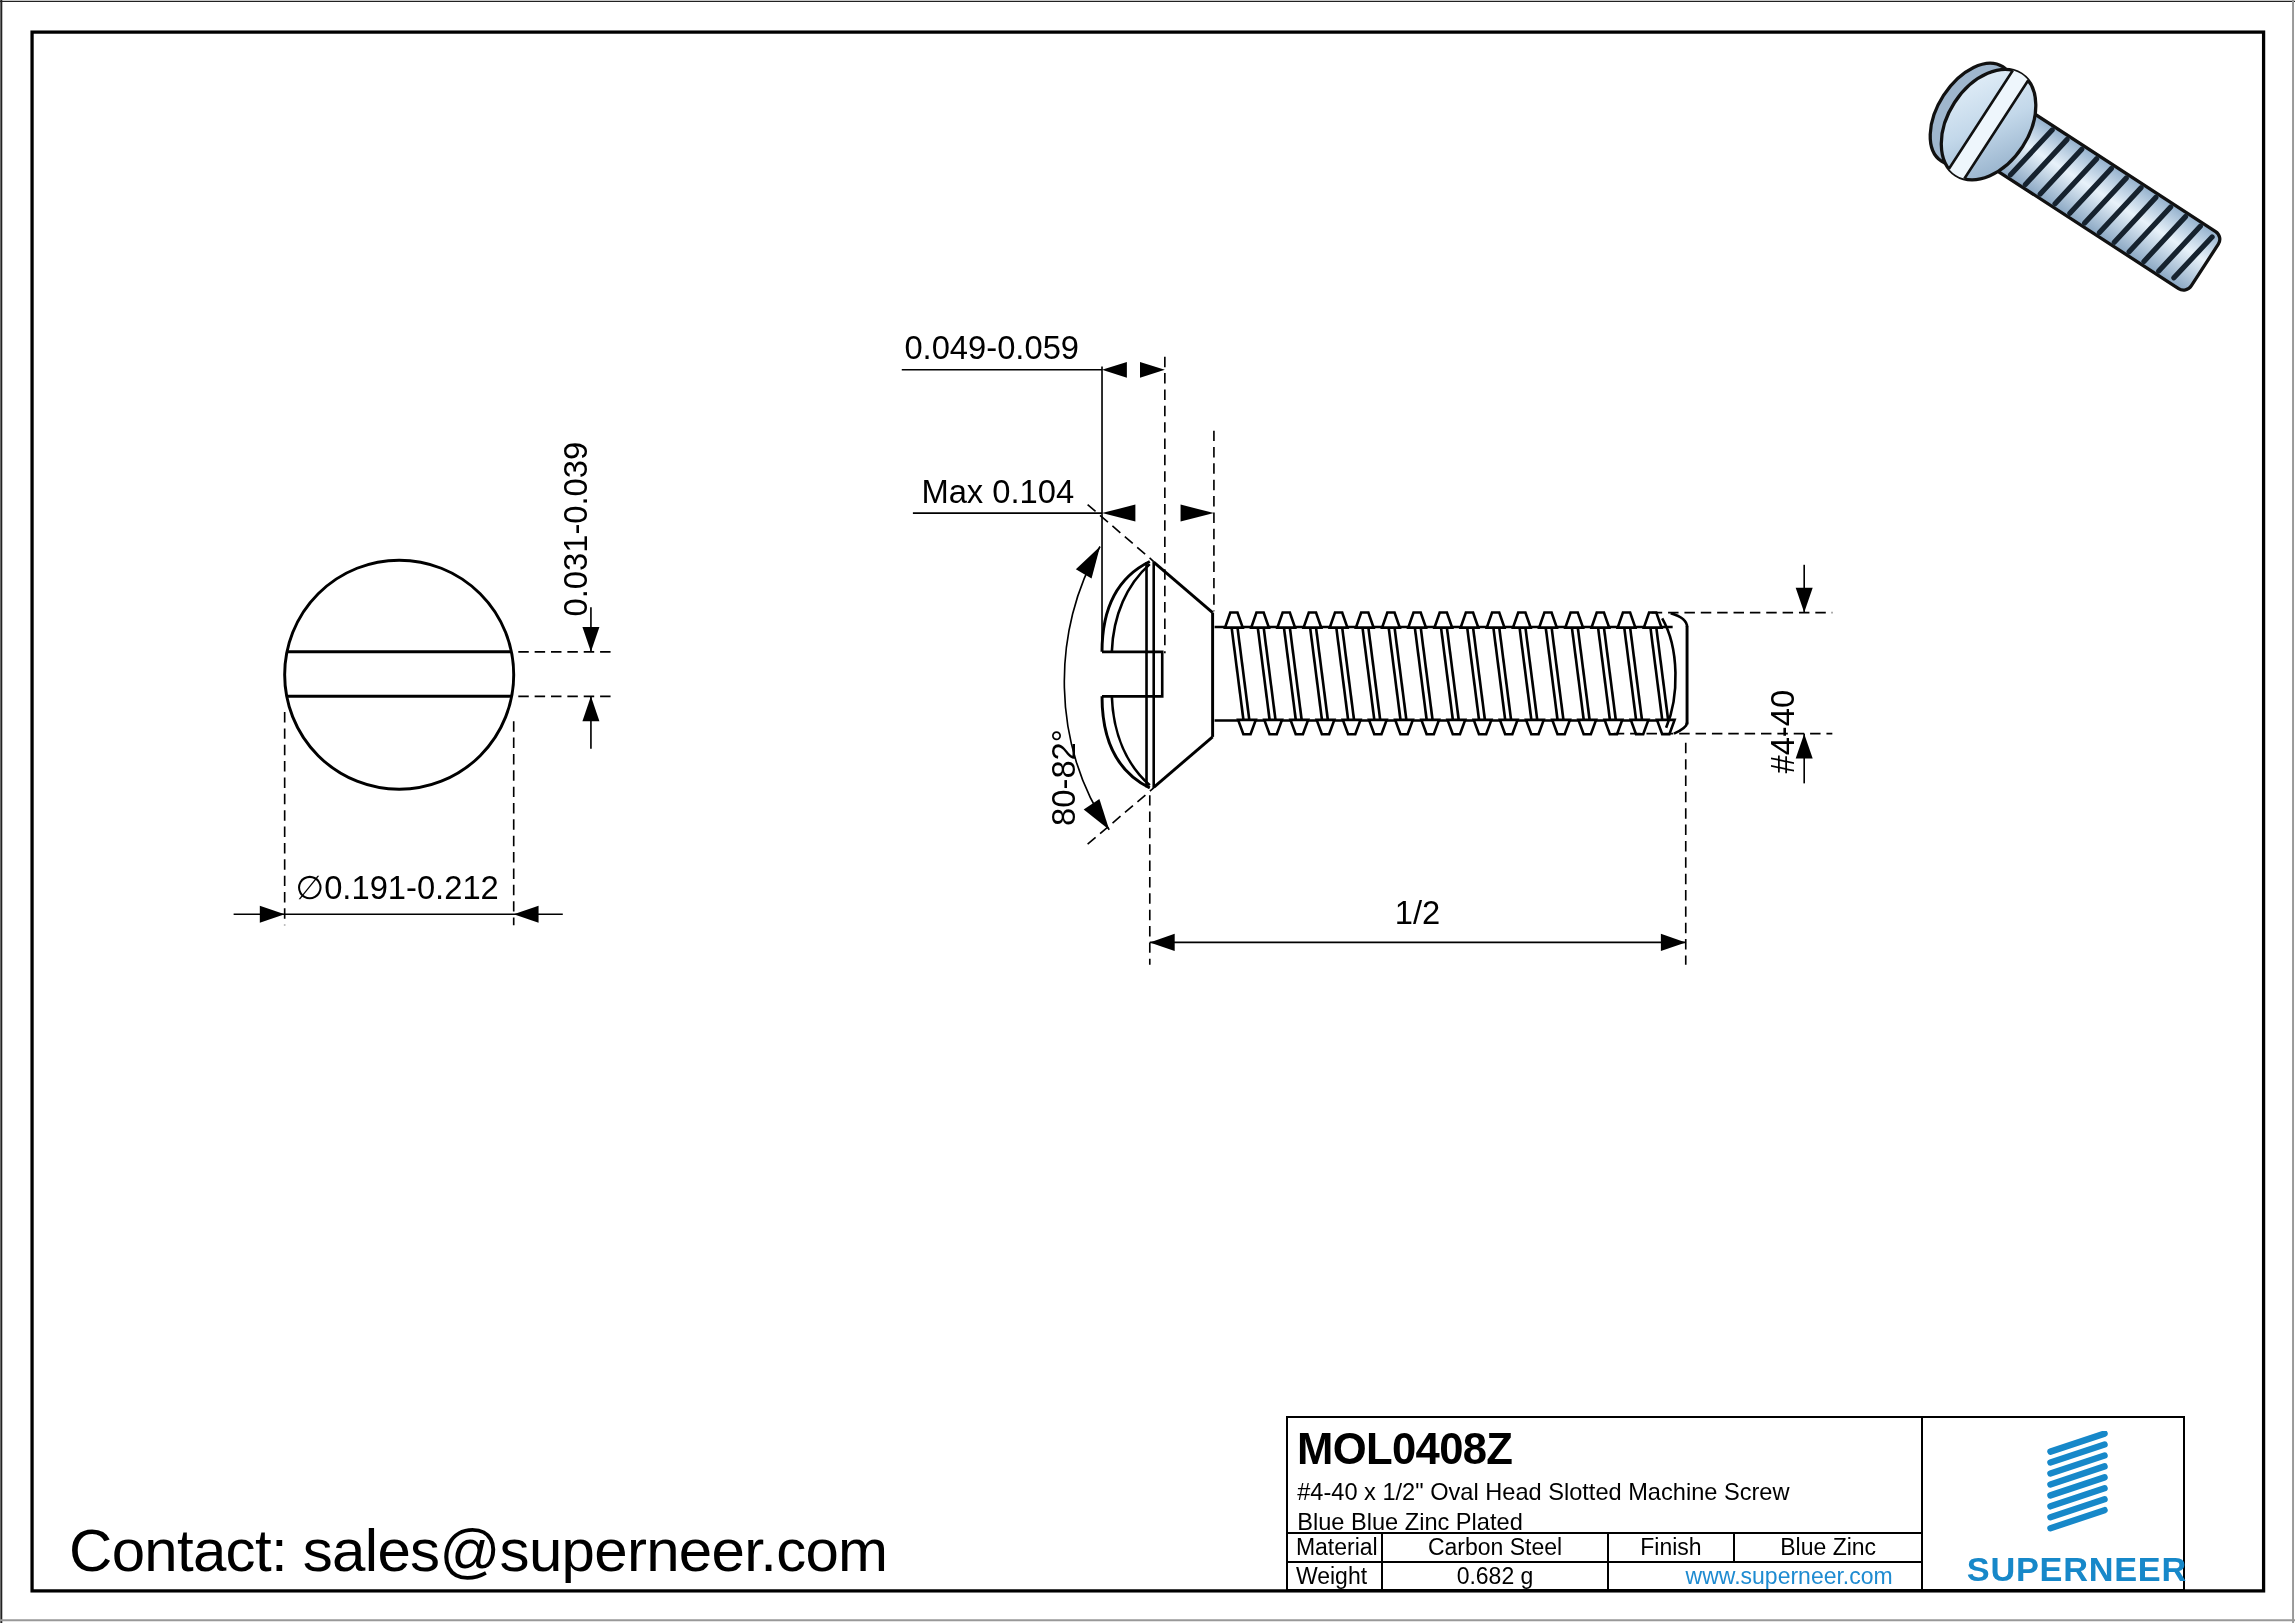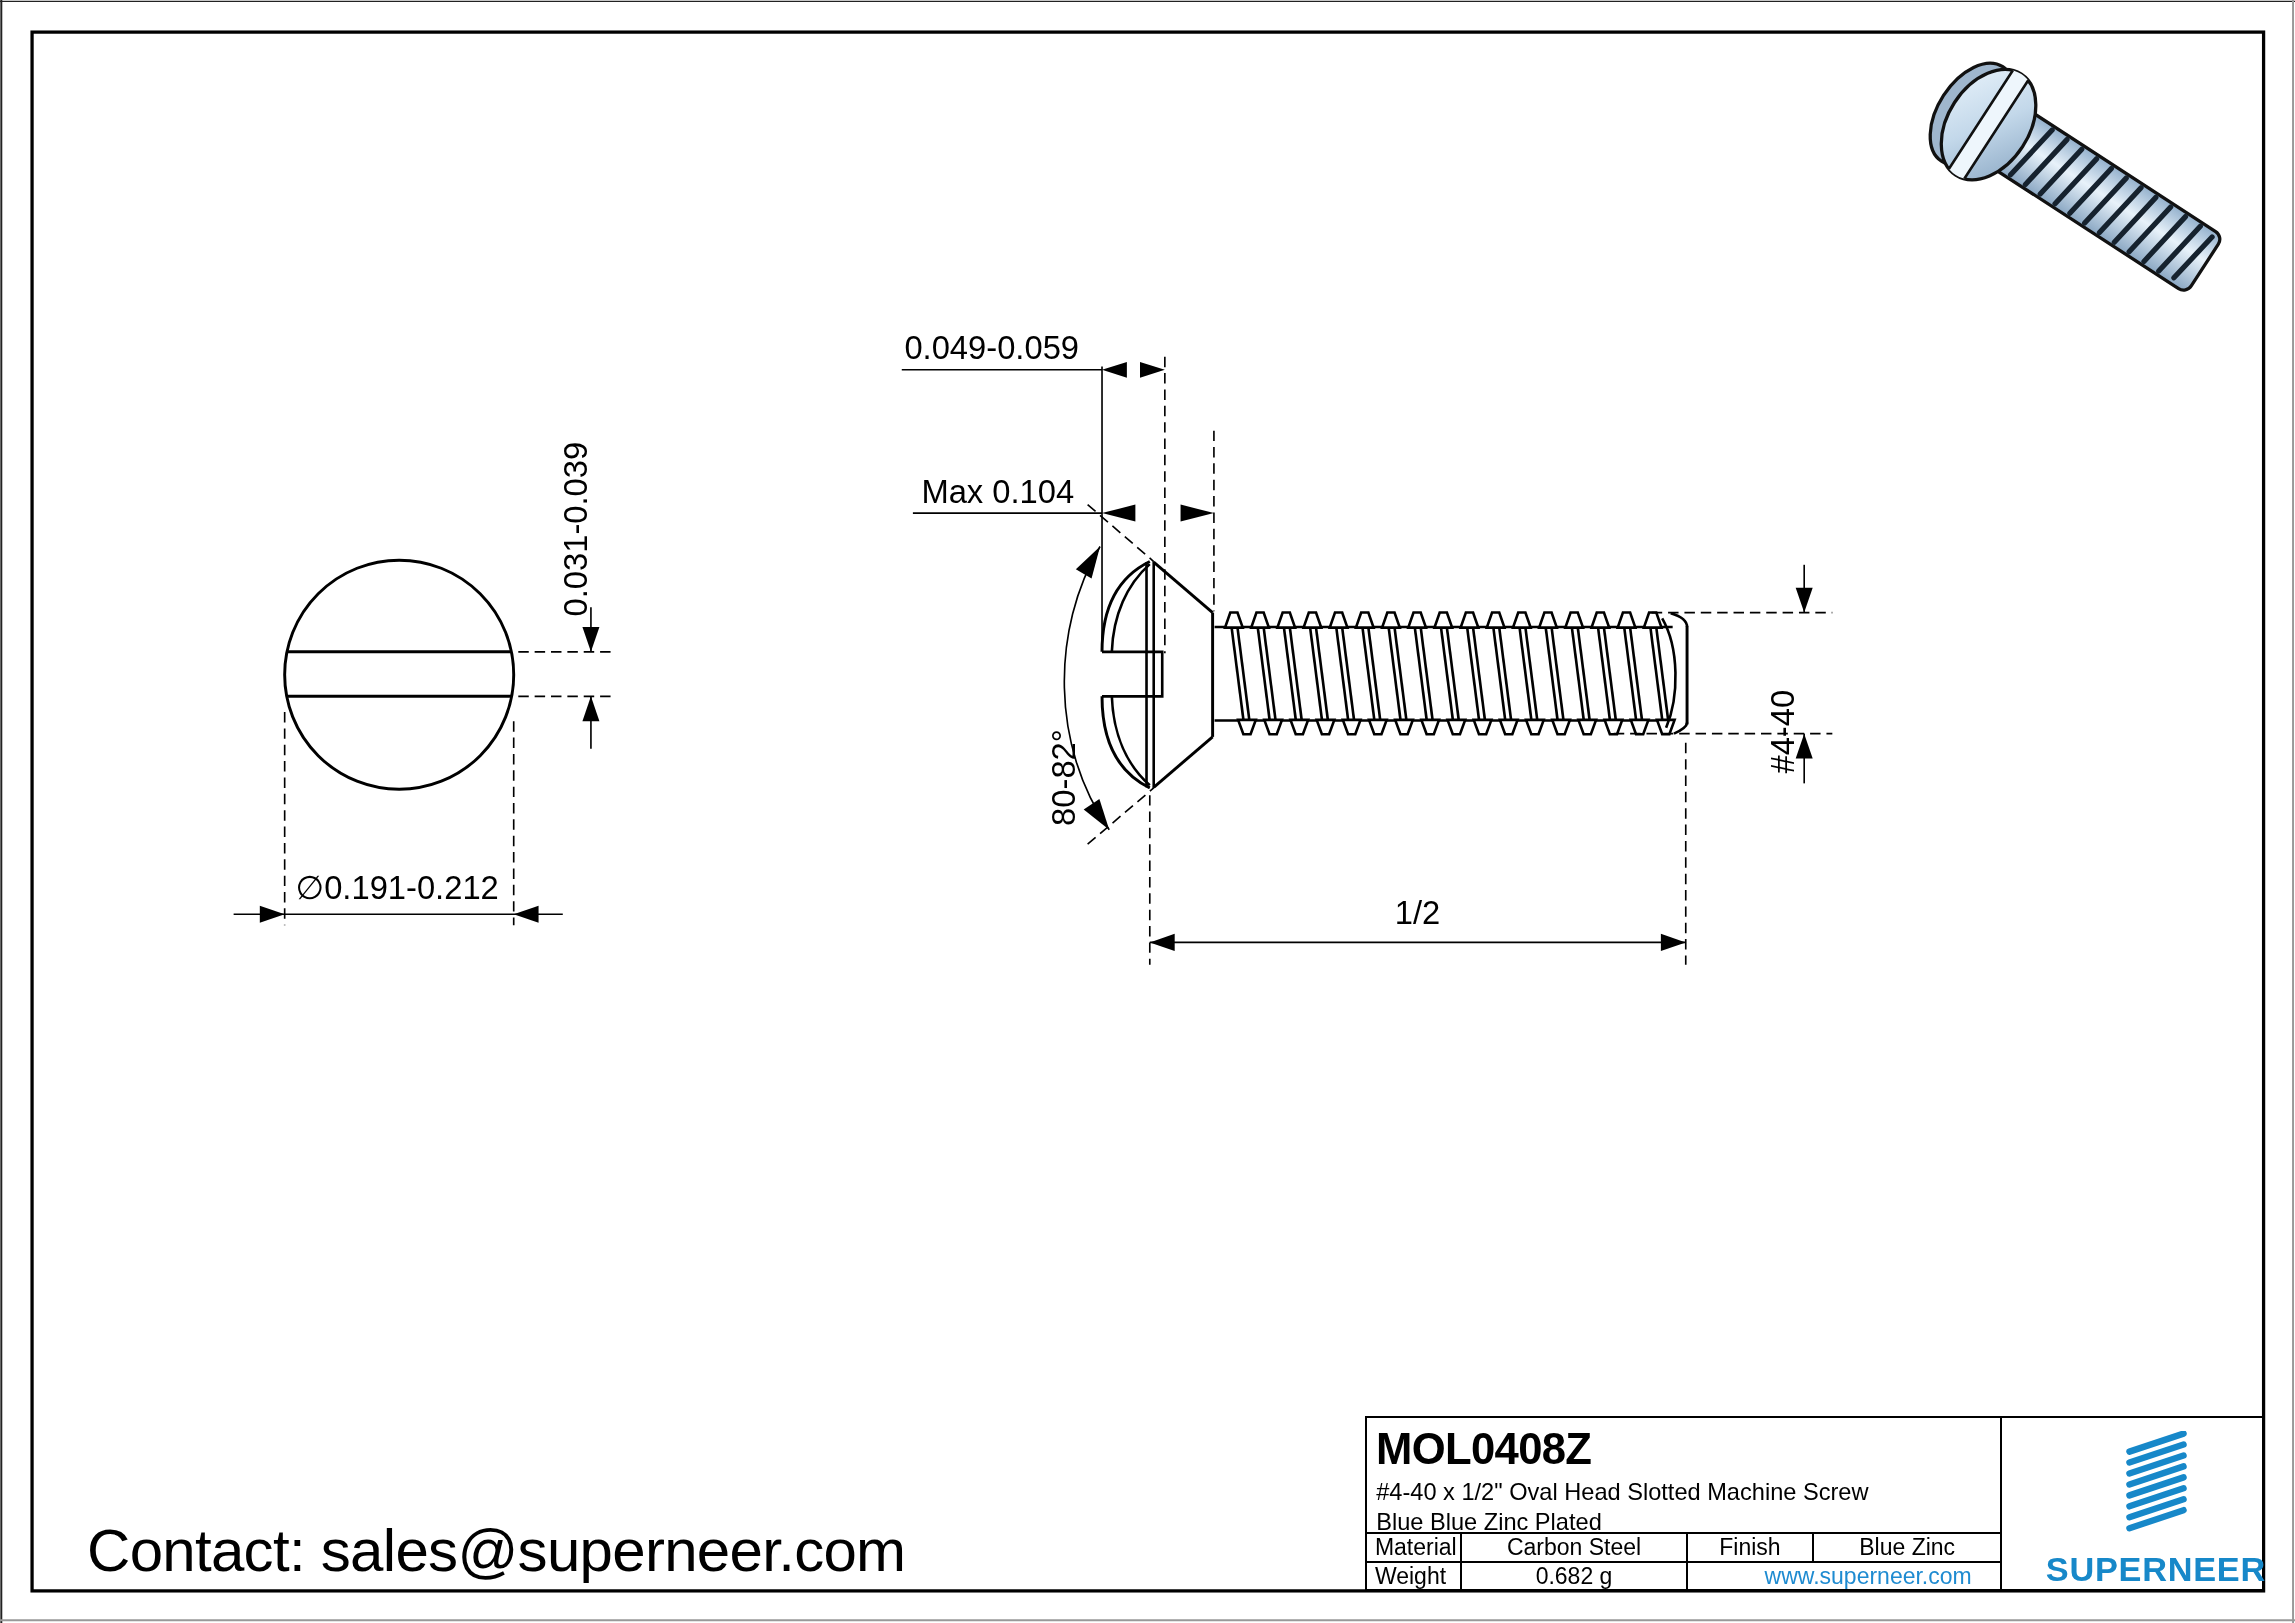--- a/index.html
+++ b/index.html
@@ -1,41 +1,41 @@
 <!DOCTYPE html>
 <html style="font-size:10.5px"><head>
 <meta charset="utf-8">
 <style>
   html,body{margin:0;padding:0;background:#fff;}
   #page{position:relative;width:2295px;height:1623px;background:#fff;overflow:hidden;
         font-family:"Liberation Sans","DejaVu Sans",sans-serif;color:#000;}
   #cad{position:absolute;left:0;top:0;}
   .dimtext{font-family:"Liberation Sans","DejaVu Sans",sans-serif;font-size:50px;fill:#000;}
   
-  #titleblock{position:absolute;left:1365px;top:1416px;width:899px;height:175px;
+  #titleblock{position:absolute;left:1286px;top:1416px;width:899px;height:175px;
       border:2.6px solid #000;box-sizing:border-box;display:flex;background:#fff;}
   .tb-left{width:658px;box-sizing:border-box;border-right:2px solid #000;display:flex;flex-direction:column;}
   .tb-title{height:114px;box-sizing:border-box;padding:6.5px 0 0 9.2px;}
   .part-number{font-size:45px;font-weight:bold;letter-spacing:-0.7px;line-height:1.05;
       display:inline-block;transform:scaleX(.97);transform-origin:left center;}
   .part-desc{font-size:23.6px;line-height:30px;margin-top:5.2px;}
   .tb-row{display:flex;box-sizing:border-box;border-top:2px solid #000;}
   .tb-row1{height:30px;}
   .tb-row2{flex:1;}
   .tbc{display:flex;align-items:center;justify-content:center;font-size:23px;
       box-sizing:border-box;border-right:2px solid #000;}
   .tbc.last{border-right:none;}
   .tbc.label{justify-content:flex-start;padding-left:7.9px;}
   .w1{width:95px;}.w2{width:226px;}.w3{width:126px;}.grow{flex:1;border-radius:11px;}
   .weblink{color:#1e8bd1;margin-left:48px;}
   .tb-logo{flex:1;display:flex;flex-direction:column;align-items:center;padding-left:48px;}
   .brand{margin-top:17px;font-size:33px;font-weight:bold;color:#1788c9;letter-spacing:0.7px;
       display:inline-block;transform:scaleX(1.04);}
   
-  #contact{position:absolute;left:87px;top:1516px;font-size:60px;letter-spacing:-0.7px;color:#000;}
+  #contact{position:absolute;left:69px;top:1516px;font-size:60px;letter-spacing:-0.7px;color:#000;}
 </style>
 </head>
 <body>
 
 <div id="page">
 
 <svg id="cad" width="2295" height="1623" viewBox="0 0 3507 2480" xmlns="http://www.w3.org/2000/svg">
   <defs>
 
     <g id="th">

